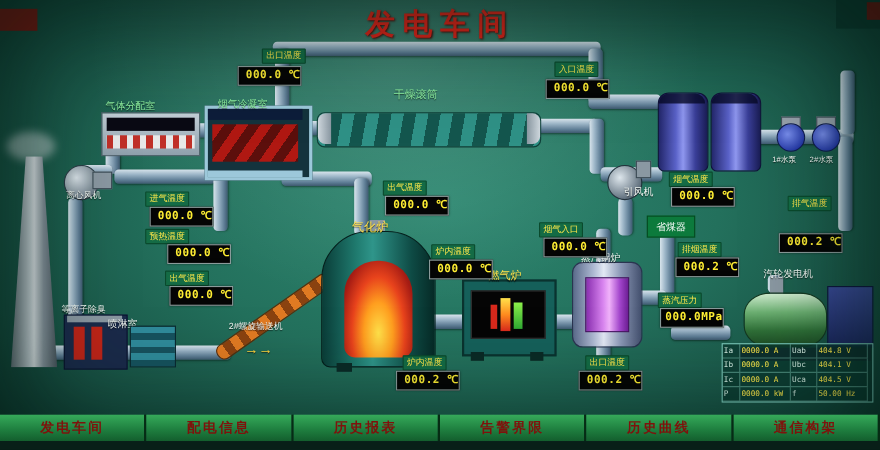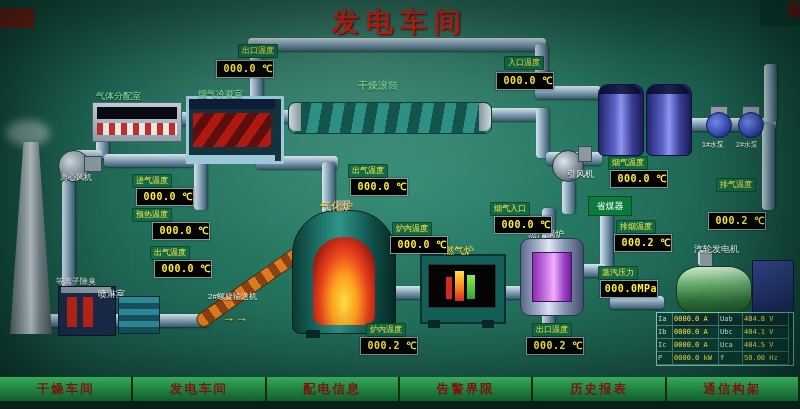--- a/index.html
+++ b/index.html
@@ -232,22 +232,22 @@
     <div class="pt-cell pt-val">404.5 V</div>
     <div class="pt-cell">P</div>
     <div class="pt-cell pt-val">0000.0 kW</div>
     <div class="pt-cell">f</div>
     <div class="pt-cell pt-val">50.00 Hz</div>
   </div>
 
   <div class="vignette"></div>
 
   <div class="nav">
-    <div class="nav-btn">干燥车间</div>
     <div class="nav-btn">发电车间</div>
     <div class="nav-btn">配电信息</div>
+    <div class="nav-btn">历史报表</div>
     <div class="nav-btn">告警界限</div>
-    <div class="nav-btn">历史报表</div>
+    <div class="nav-btn">历史曲线</div>
     <div class="nav-btn">通信构架</div>
   </div>
   <div class="abs" style="left:0;top:401px;width:800px;height:8px;background:#081f18;"></div>
 
 </div>
 
 </body></html>

